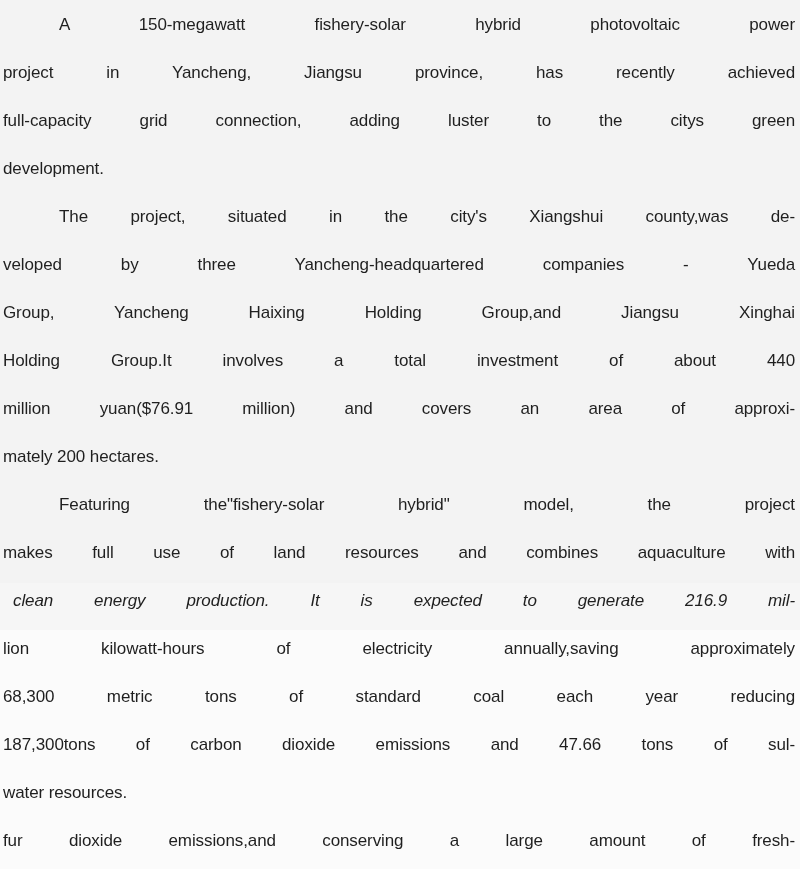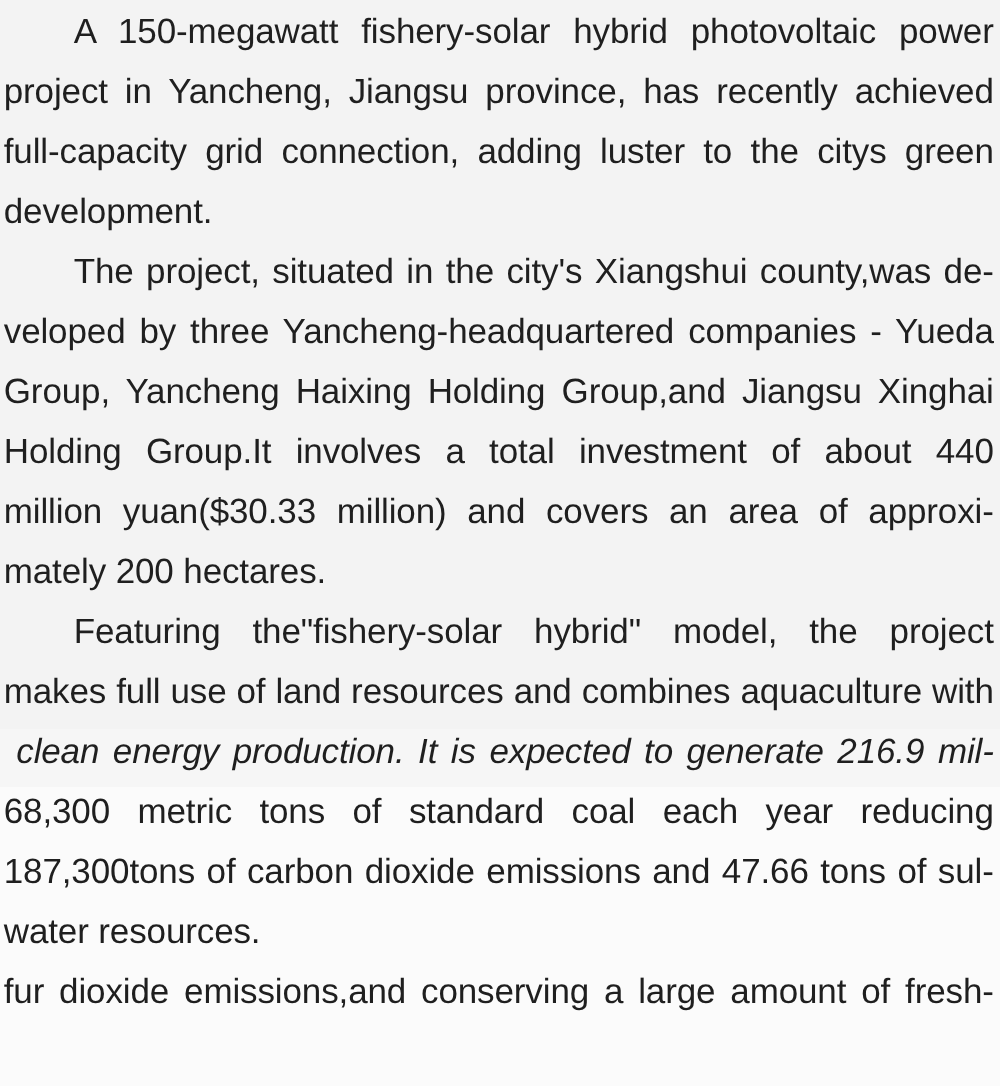--- a/index.html
+++ b/index.html
@@ -19,21 +19,21 @@
     
     background: linear-gradient(to bottom,
       #f3f3f3 0px, #f3f3f3 583px,
       #f6f6f6 583px, #f6f6f6 630px,
       #fbfbfb 630px, #fbfbfb 100%);
   }
   .article {
     box-sizing: border-box;
     width: 800px;
     padding: 1px 5px 0 3px;
-    font-size: 28px;
+    font-size: 17px;
     line-height: 48px;
     letter-spacing: -0.1px;
   }
   .line {
     width: 100%;
     text-align: justify;
     text-align-last: justify;
     text-justify: inter-word;
     white-space: normal;
   }
@@ -55,28 +55,29 @@
       <div class="line">project in Yancheng, Jiangsu province, has recently achieved</div>
       <div class="line">full-capacity grid connection, adding luster to the citys green</div>
       <div class="line last">development.</div>
     </div>
 
     <div class="paragraph">
       <div class="line indent">The project, situated in the city's Xiangshui county,was de-</div>
       <div class="line">veloped by three Yancheng-headquartered companies - Yueda</div>
       <div class="line">Group, Yancheng Haixing Holding Group,and Jiangsu Xinghai</div>
       <div class="line">Holding Group.It involves a total investment of about 440</div>
-      <div class="line">million yuan($30.33 million) and covers an area of approxi-</div>
+      <div class="line">million yuan($76.91 million) and covers an area of approxi-</div>
       <div class="line last">mately 200 hectares.</div>
     </div>
 
     <div class="paragraph">
       <div class="line indent">Featuring the"fishery-solar hybrid" model, the project</div>
       <div class="line">makes full use of land resources and combines aquaculture with</div>
       <div class="line small-indent">clean energy production. It is expected to generate 216.9 mil-</div>
+      <div class="line">lion kilowatt-hours of electricity annually,saving approximately</div>
       <div class="line">68,300 metric tons of standard coal each year reducing</div>
       <div class="line">187,300tons of carbon dioxide emissions and 47.66 tons of sul-</div>
       <div class="line last">water resources.</div>
       <div class="line">fur dioxide emissions,and conserving a large amount of fresh-</div>
     </div>
 
   </div>
 </div>
 
 </body></html>

